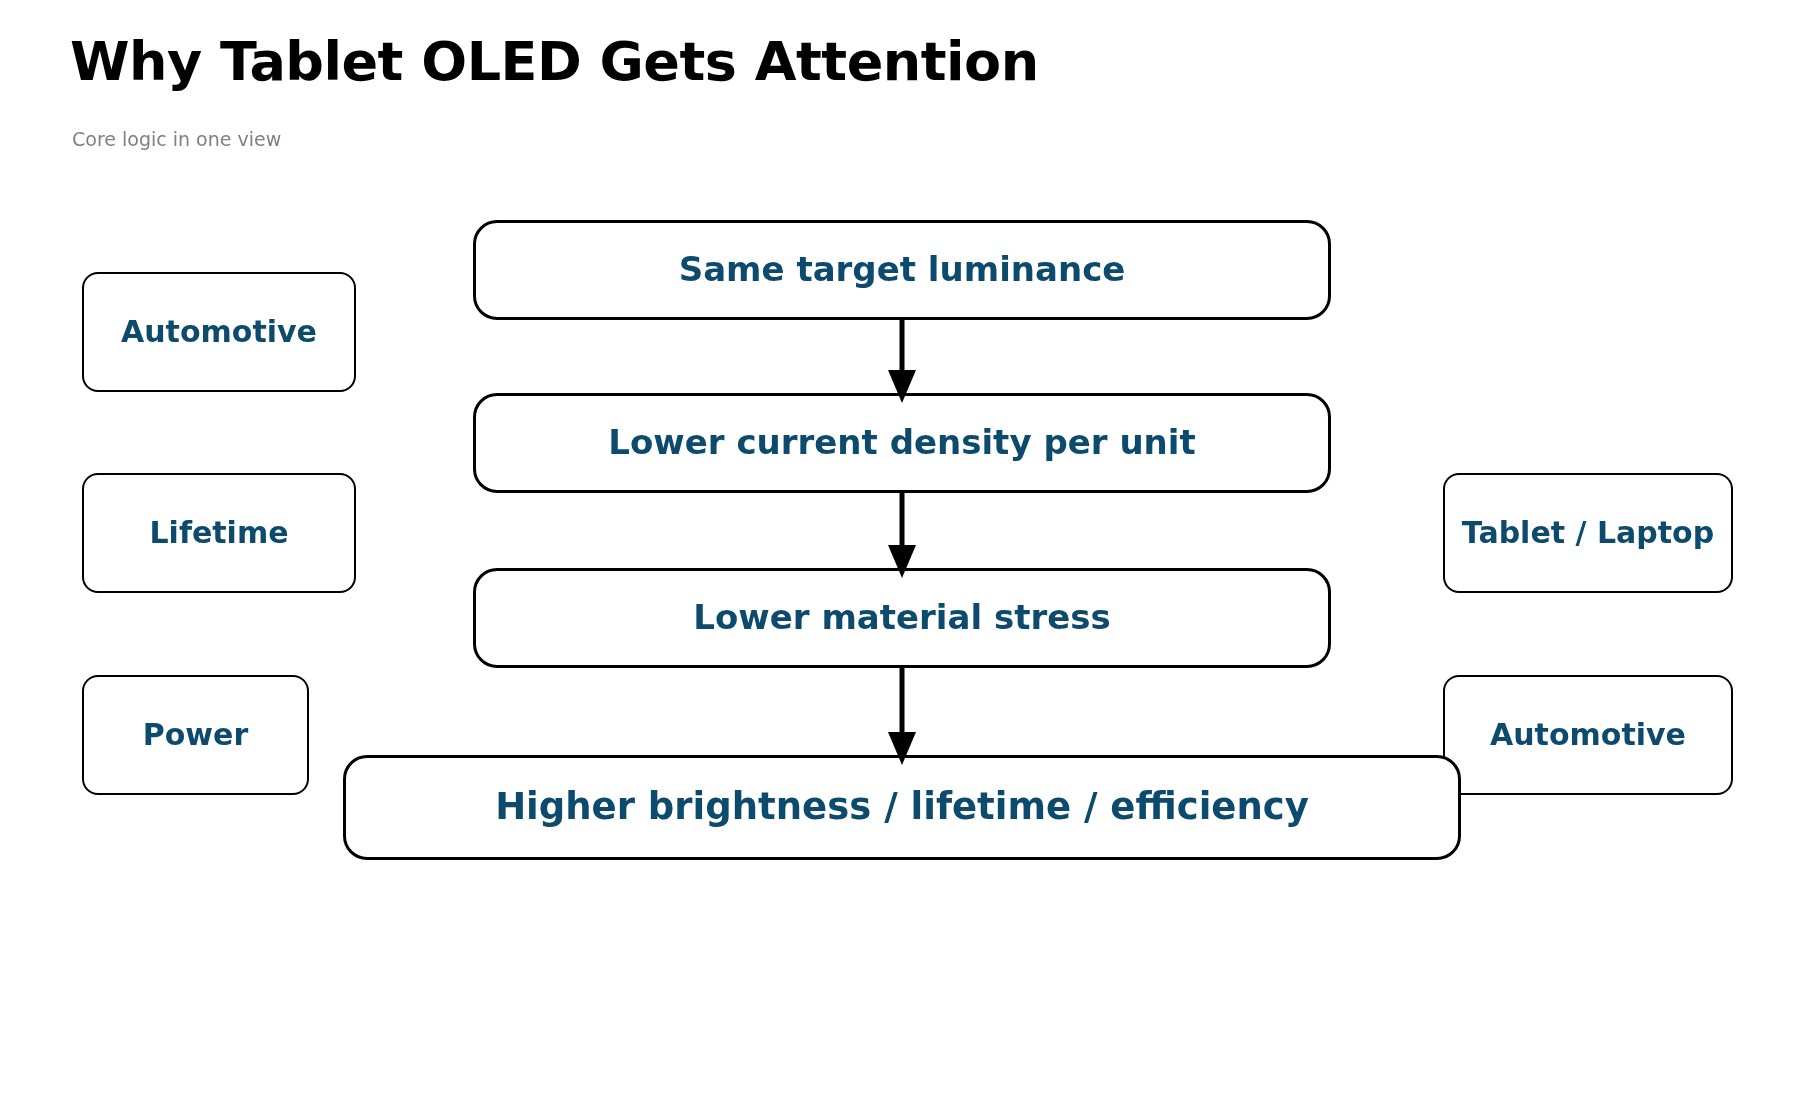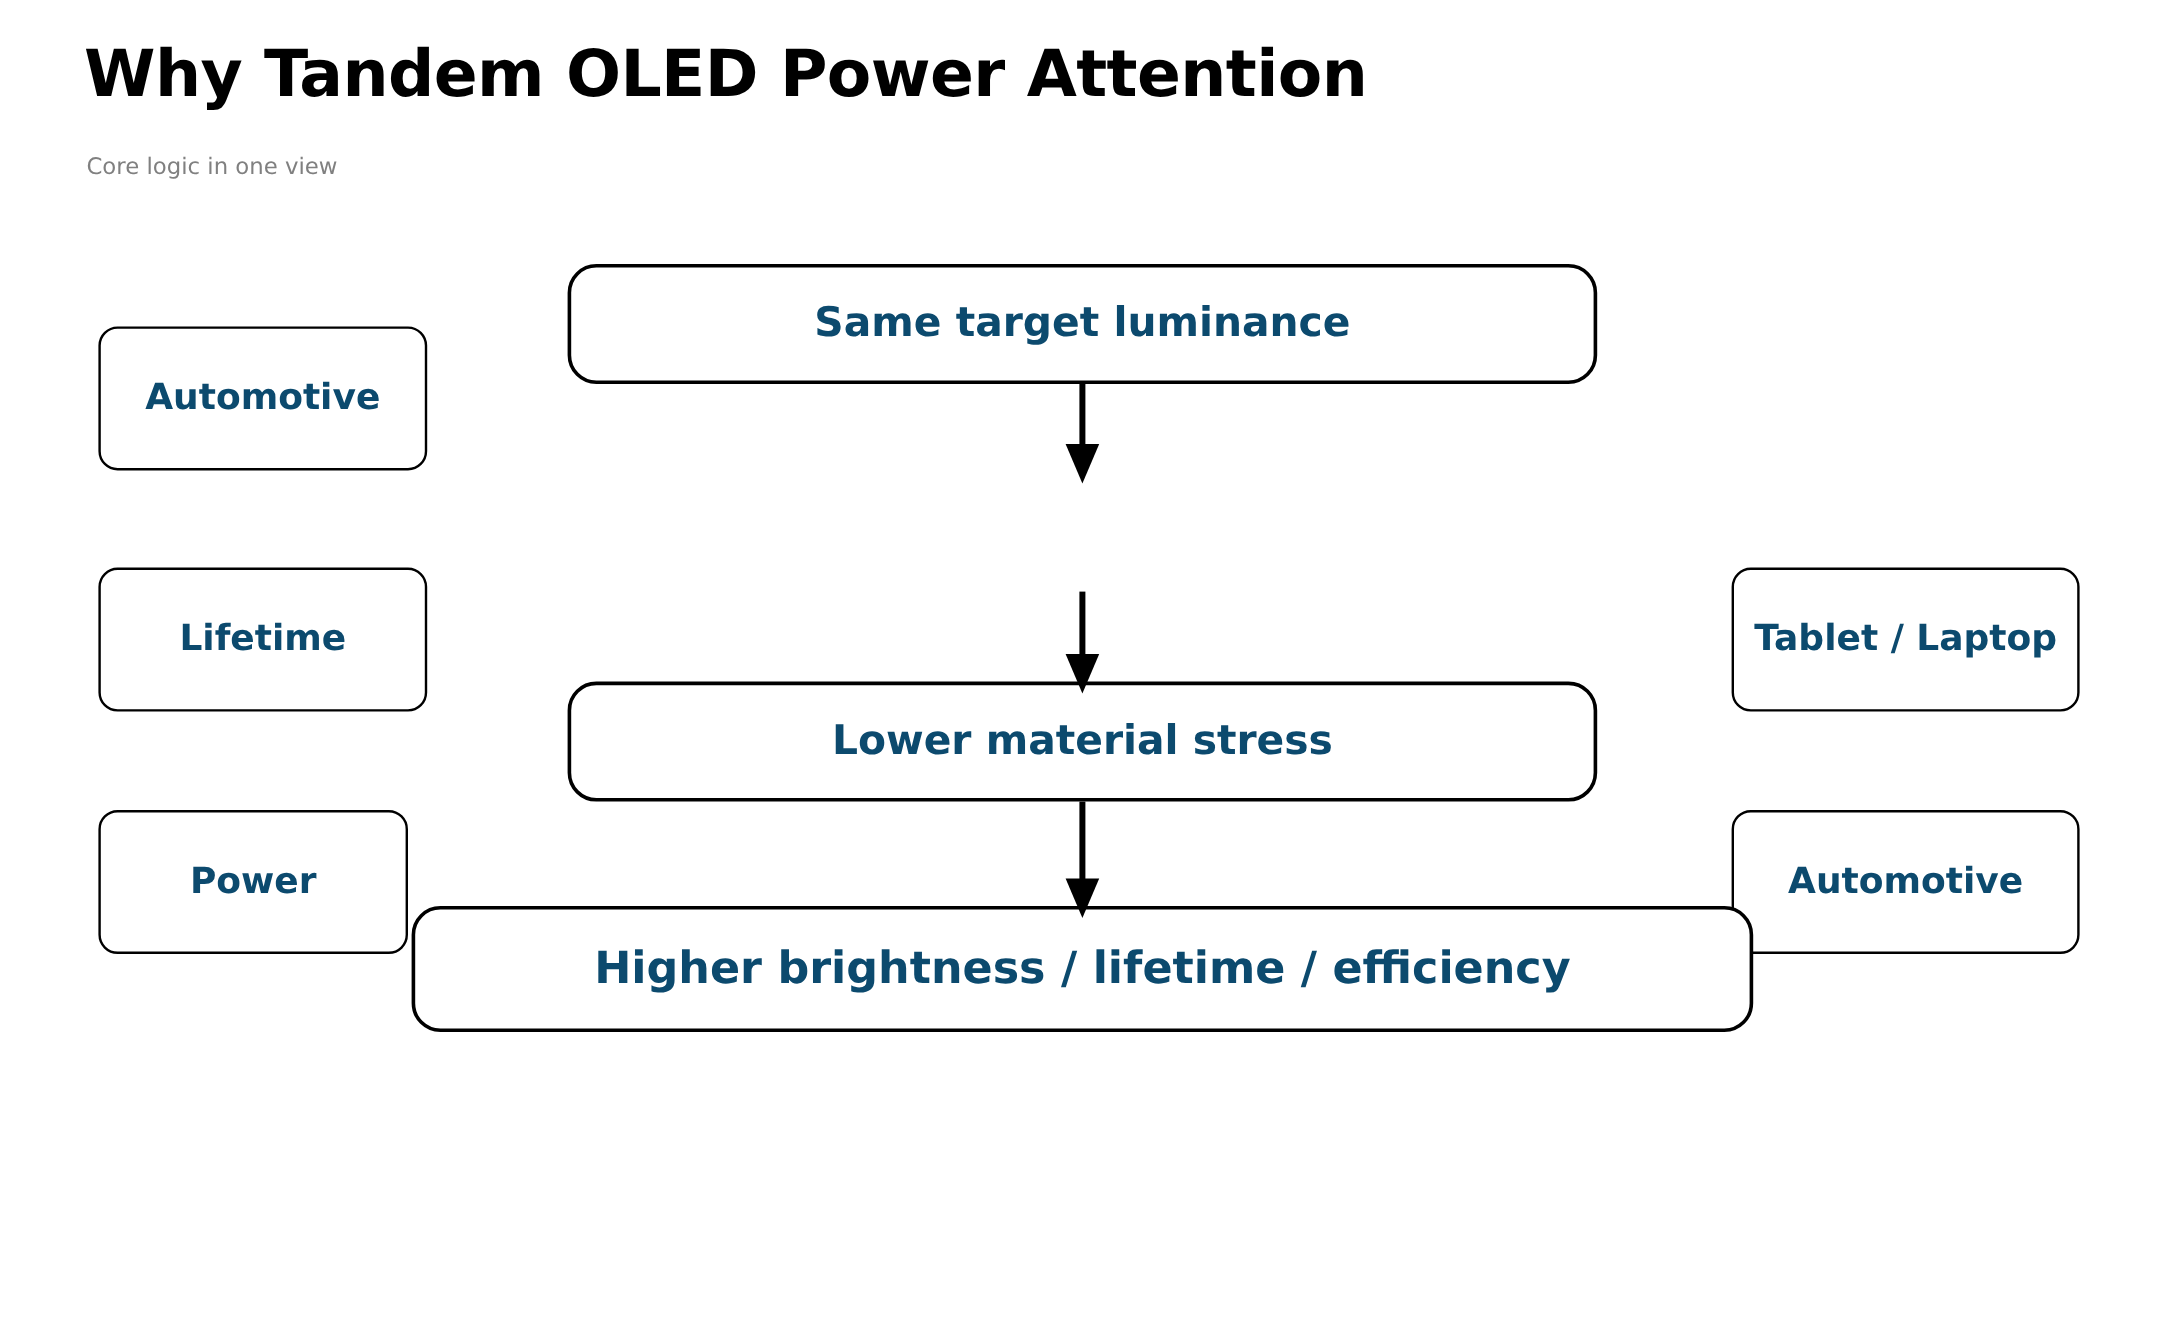--- a/index.html
+++ b/index.html
@@ -68,21 +68,21 @@
   .node-outcome {
     border: 3px solid #000000;
     border-radius: 24px;
     font-size: 37px;
     font-weight: 700;
   }
 
   
   #node-brightness { left: 82px;  top: 272px; width: 274px; height: 120px; }
   #node-lifetime   { left: 82px;  top: 473px; width: 274px; height: 120px; text-align: right; }
-  #node-power      { left: 82px;  top: 675px; width: 258px; height: 120px; }
+  #node-power      { left: 82px;  top: 675px; width: 227px; height: 120px; }
 
   
   #node-cgu        { left: 1443px; top: 272px; width: 290px; height: 120px; }
   #node-tablet     { left: 1443px; top: 473px; width: 290px; height: 120px; }
   #node-automotive { left: 1443px; top: 675px; width: 290px; height: 120px; }
 
   
   #node-luminance  { left: 473px; top: 220px; width: 858px; height: 100px; }
   #node-current    { left: 473px; top: 393px; width: 858px; height: 100px; }
   #node-stress     { left: 473px; top: 568px; width: 858px; height: 100px; }
@@ -96,37 +96,38 @@
     width: 1800px;
     height: 1100px;
     pointer-events: none;
   }
 </style>
 </head>
 <body>
 
 <div id="canvas">
 
-  <div id="page-title">Why Tandem OLED Power Attention</div>
+  <div id="page-title">Why Tablet OLED Gets Attention</div>
 
   <div id="page-subtitle">Core logic in one view</div>
 
   <div class="node node-side" id="node-brightness">Automotive</div>
 
   <div class="node node-side" id="node-lifetime">Lifetime</div>
 
   <div class="node node-side" id="node-power">Power</div>
 
 
   <div class="node node-side" id="node-tablet">Tablet / Laptop</div>
 
   <div class="node node-side" id="node-automotive">Automotive</div>
 
   <div class="node node-main" id="node-luminance">Same target luminance</div>
 
+  <div class="node node-main" id="node-current">Lower current density per unit</div>
 
   <div class="node node-main" id="node-stress">Lower material stress</div>
 
   <div class="node node-outcome" id="node-outcome">Higher brightness / lifetime / efficiency</div>
 
   <svg id="flow-arrows" viewBox="0 0 1800 1100" xmlns="http://www.w3.org/2000/svg">
     <defs>
       <marker id="arrowhead" markerWidth="7" markerHeight="7" refX="3.2" refY="3.2" orient="auto" markerUnits="strokeWidth">
         <path d="M0,0.4 L6.6,3.2 L0,6.0 z" fill="#000000"></path>
       </marker>

